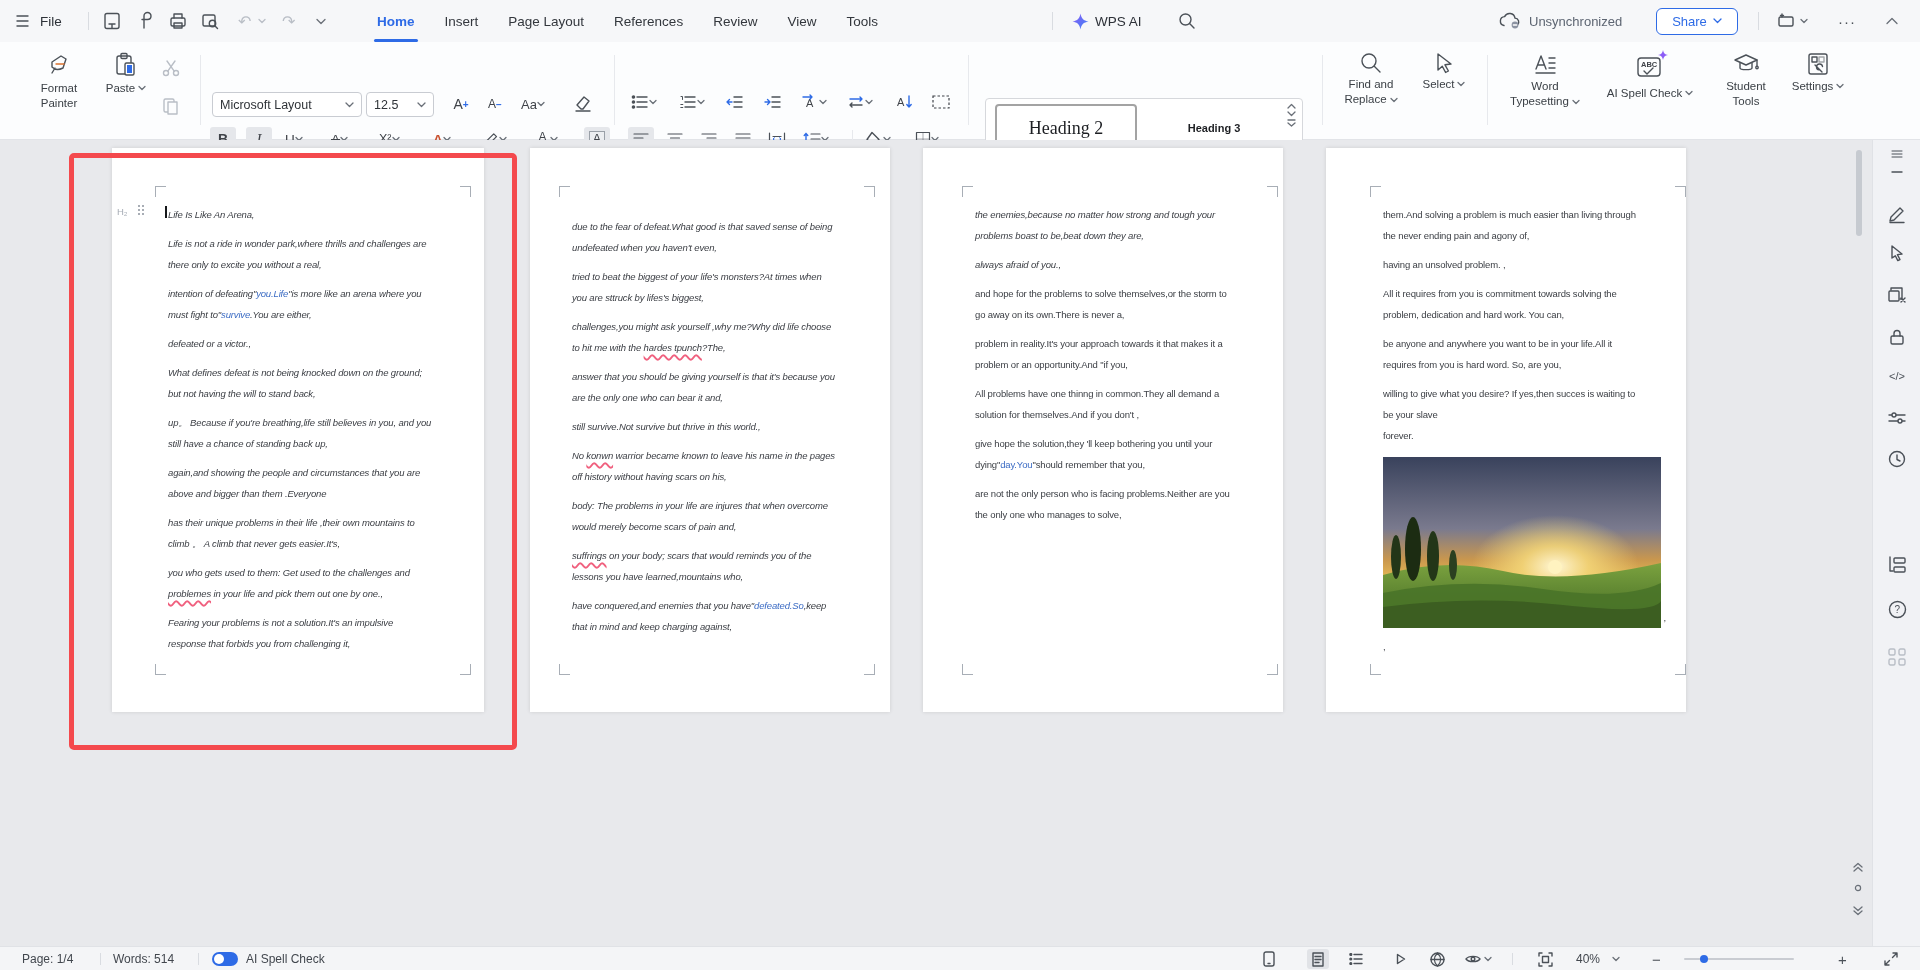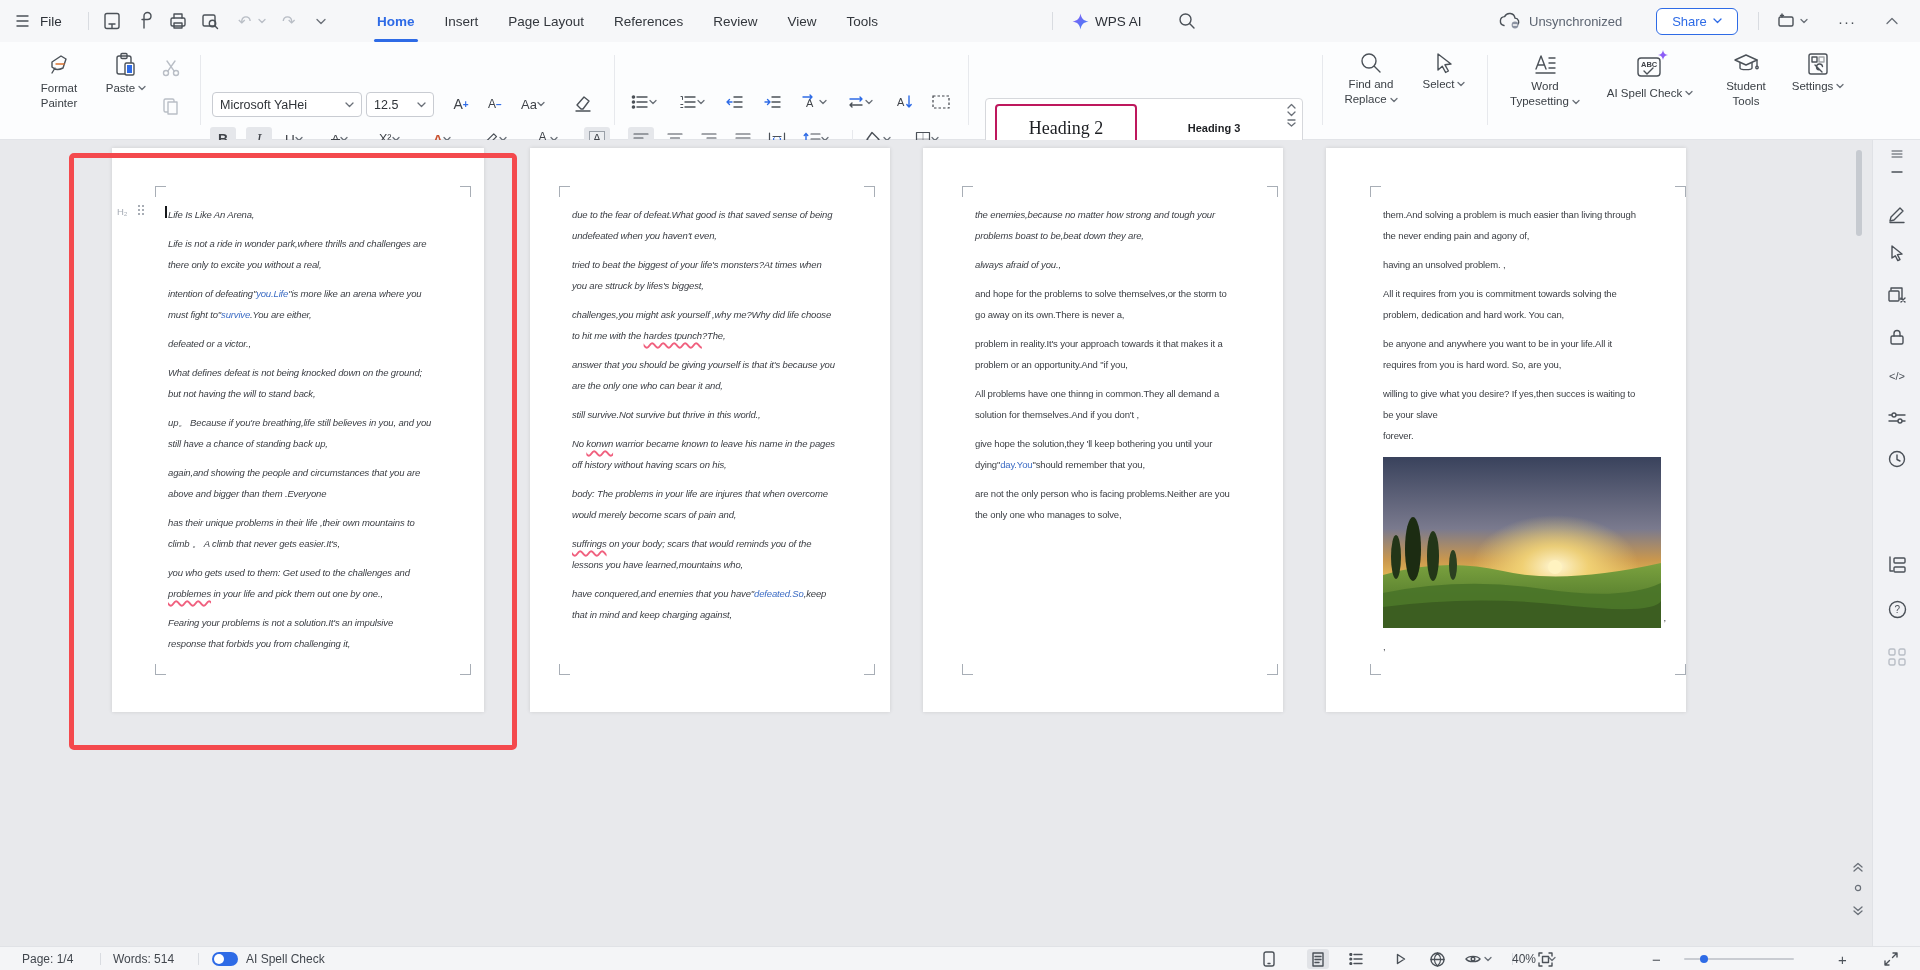--- a/index.html
+++ b/index.html
@@ -36,21 +36,21 @@
   .ib.on{background:#e5e7eb}
   .ib.wide{width:auto;padding:0 3px}
   .glyphB{font-weight:bold;font-size:14px}
   .glyphI{font-style:italic;font-family:"Liberation Serif",serif;font-size:15px}
   .glyphU{text-decoration:underline;font-size:13.5px}
   .glyphS{text-decoration:line-through;font-size:13.5px}
   .selbox{position:absolute;height:25px;border:1px solid #c9ccd2;border-radius:4px;background:#fff;
     display:flex;align-items:center;justify-content:space-between;font-size:12.5px;color:#2f3338;padding:0 7px}
   .stylebox{position:absolute;left:985px;top:56px;width:318px;height:60px;border:1px solid #d6d8dc;border-radius:4px;background:#fff}
   .styleitem{position:absolute;top:5px;height:48px;display:flex;align-items:center;justify-content:center}
-  .styleitem.sel{border:2px solid #be185d;border-radius:4px;box-shadow:inset 0 0 0 2px #fff}
+  .styleitem.sel{border:2px solid #a3a3a3;border-radius:4px;box-shadow:inset 0 0 0 2px #fff}
   .sgarrows{position:absolute;right:6px;top:4px;display:flex;flex-direction:column;align-items:center;gap:2px;color:#555}
   .underbar{display:block;height:3.5px;width:15px;margin-top:0.5px}
 
   
   #docarea{position:absolute;left:0;top:140px;width:1872px;height:806px;background:#e8e9ec;overflow:hidden}
   .page{position:absolute;top:8px;height:564px;background:#fff;box-shadow:0 0 4px rgba(0,0,0,.12)}
   .ptext{position:absolute;top:56px;color:#3d4046}
   .para{margin-bottom:8px;font-size:9.5px;letter-spacing:-0.15px;line-height:21px;white-space:nowrap}
   .para.it{font-style:italic;color:#3b3e44}
   .para.hd{font-weight:normal}
@@ -240,21 +240,21 @@
     </div>
     <div class="ib" style="left:158px;top:52px">
       <svg class="lin gray" width="20" height="20" viewBox="0 0 20 20">
           <rect x="3" y="3" width="10" height="13" rx="1.5"></rect>
           <path d="M7 6h9v12h-9z" fill="#fcfdfe"></path>
         </svg>
     </div>
     <div class="vd" style="left:200px"></div>
 
     <div class="selbox" style="left:212px;top:50px;width:150px">
-      <span>Microsoft YaHei</span>
+      <span>Microsoft Layout</span>
       <svg class="cvv" width="9" height="6" viewBox="0 0 9 6">
           <path d="M1 1l3.5 3.5L8 1"></path>
         </svg>
     </div>
     <div class="selbox" style="left:366px;top:50px;width:68px">
       <span>12.5</span>
       <svg class="cvv" width="9" height="6" viewBox="0 0 9 6">
           <path d="M1 1l3.5 3.5L8 1"></path>
         </svg>
     </div>
@@ -621,21 +621,21 @@
             <i></i>
             <i></i>
           </div>
           <div class="caret-ln" style="left: 53px; top: 58px;"></div>
         </div>
         <div class="page" style="left: 530px; width: 360px;">
           <div class="cm" style="left: 29px; top: 38px; border-top-width: 1px; border-left-width: 1px;"></div>
           <div class="cm" style="left: 334px; top: 38px; border-top-width: 1px; border-right-width: 1px;"></div>
           <div class="cm" style="left: 29px; top: 516px; border-bottom-width: 1px; border-left-width: 1px;"></div>
           <div class="cm" style="left: 334px; top: 516px; border-bottom-width: 1px; border-right-width: 1px;"></div>
-          <div class="ptext" style="left: 42px;">
+          <div class="ptext" style="left: 42px; margin-top: 12px;">
             <div class="para it">
               <div class="ln"><span>due to the fear of defeat.What good is that saved sense of being</span></div>
               <div class="ln"><span>undefeated when you haven't even,</span></div>
             </div>
             <div class="para it">
               <div class="ln"><span>tried to beat the biggest of your life's monsters?At times when</span></div>
               <div class="ln"><span>you are sttruck by lifes's biggest,</span></div>
             </div>
             <div class="para it">
               <div class="ln"><span>challenges,you might ask yourself ,why me?Why did life choose</span></div>
@@ -931,21 +931,21 @@
         <span class="vdiv" style="height:12px"></span>
       </div>
     <div class="abs" style="left:1534px">
       <span class="sbico">
           <svg class="lin" width="15" height="15" viewBox="0 0 15 15">
             <path d="M1 4V1h3M11 1h3v3M14 11v3h-3M4 14H1v-3"></path>
             <rect x="4.5" y="4.5" width="6" height="6"></rect>
           </svg>
         </span>
     </div>
-    <div class="abs sbtxt" style="left:1512px;gap:12px">
+    <div class="abs sbtxt" style="left:1576px;gap:12px">
       <span>40%</span>
       <svg class="cvv" width="8" height="6" viewBox="0 0 8 6">
           <path d="M1 1.5l3 3 3-3"></path>
         </svg>
     </div>
     <div class="abs" style="left:1652px;font-size:15px;color:#4b5158">−</div>
     <div class="abs" style="left:1684px">
       <span class="ztrack">
           <span class="zdot" style="left:16px"></span>
         </span>

